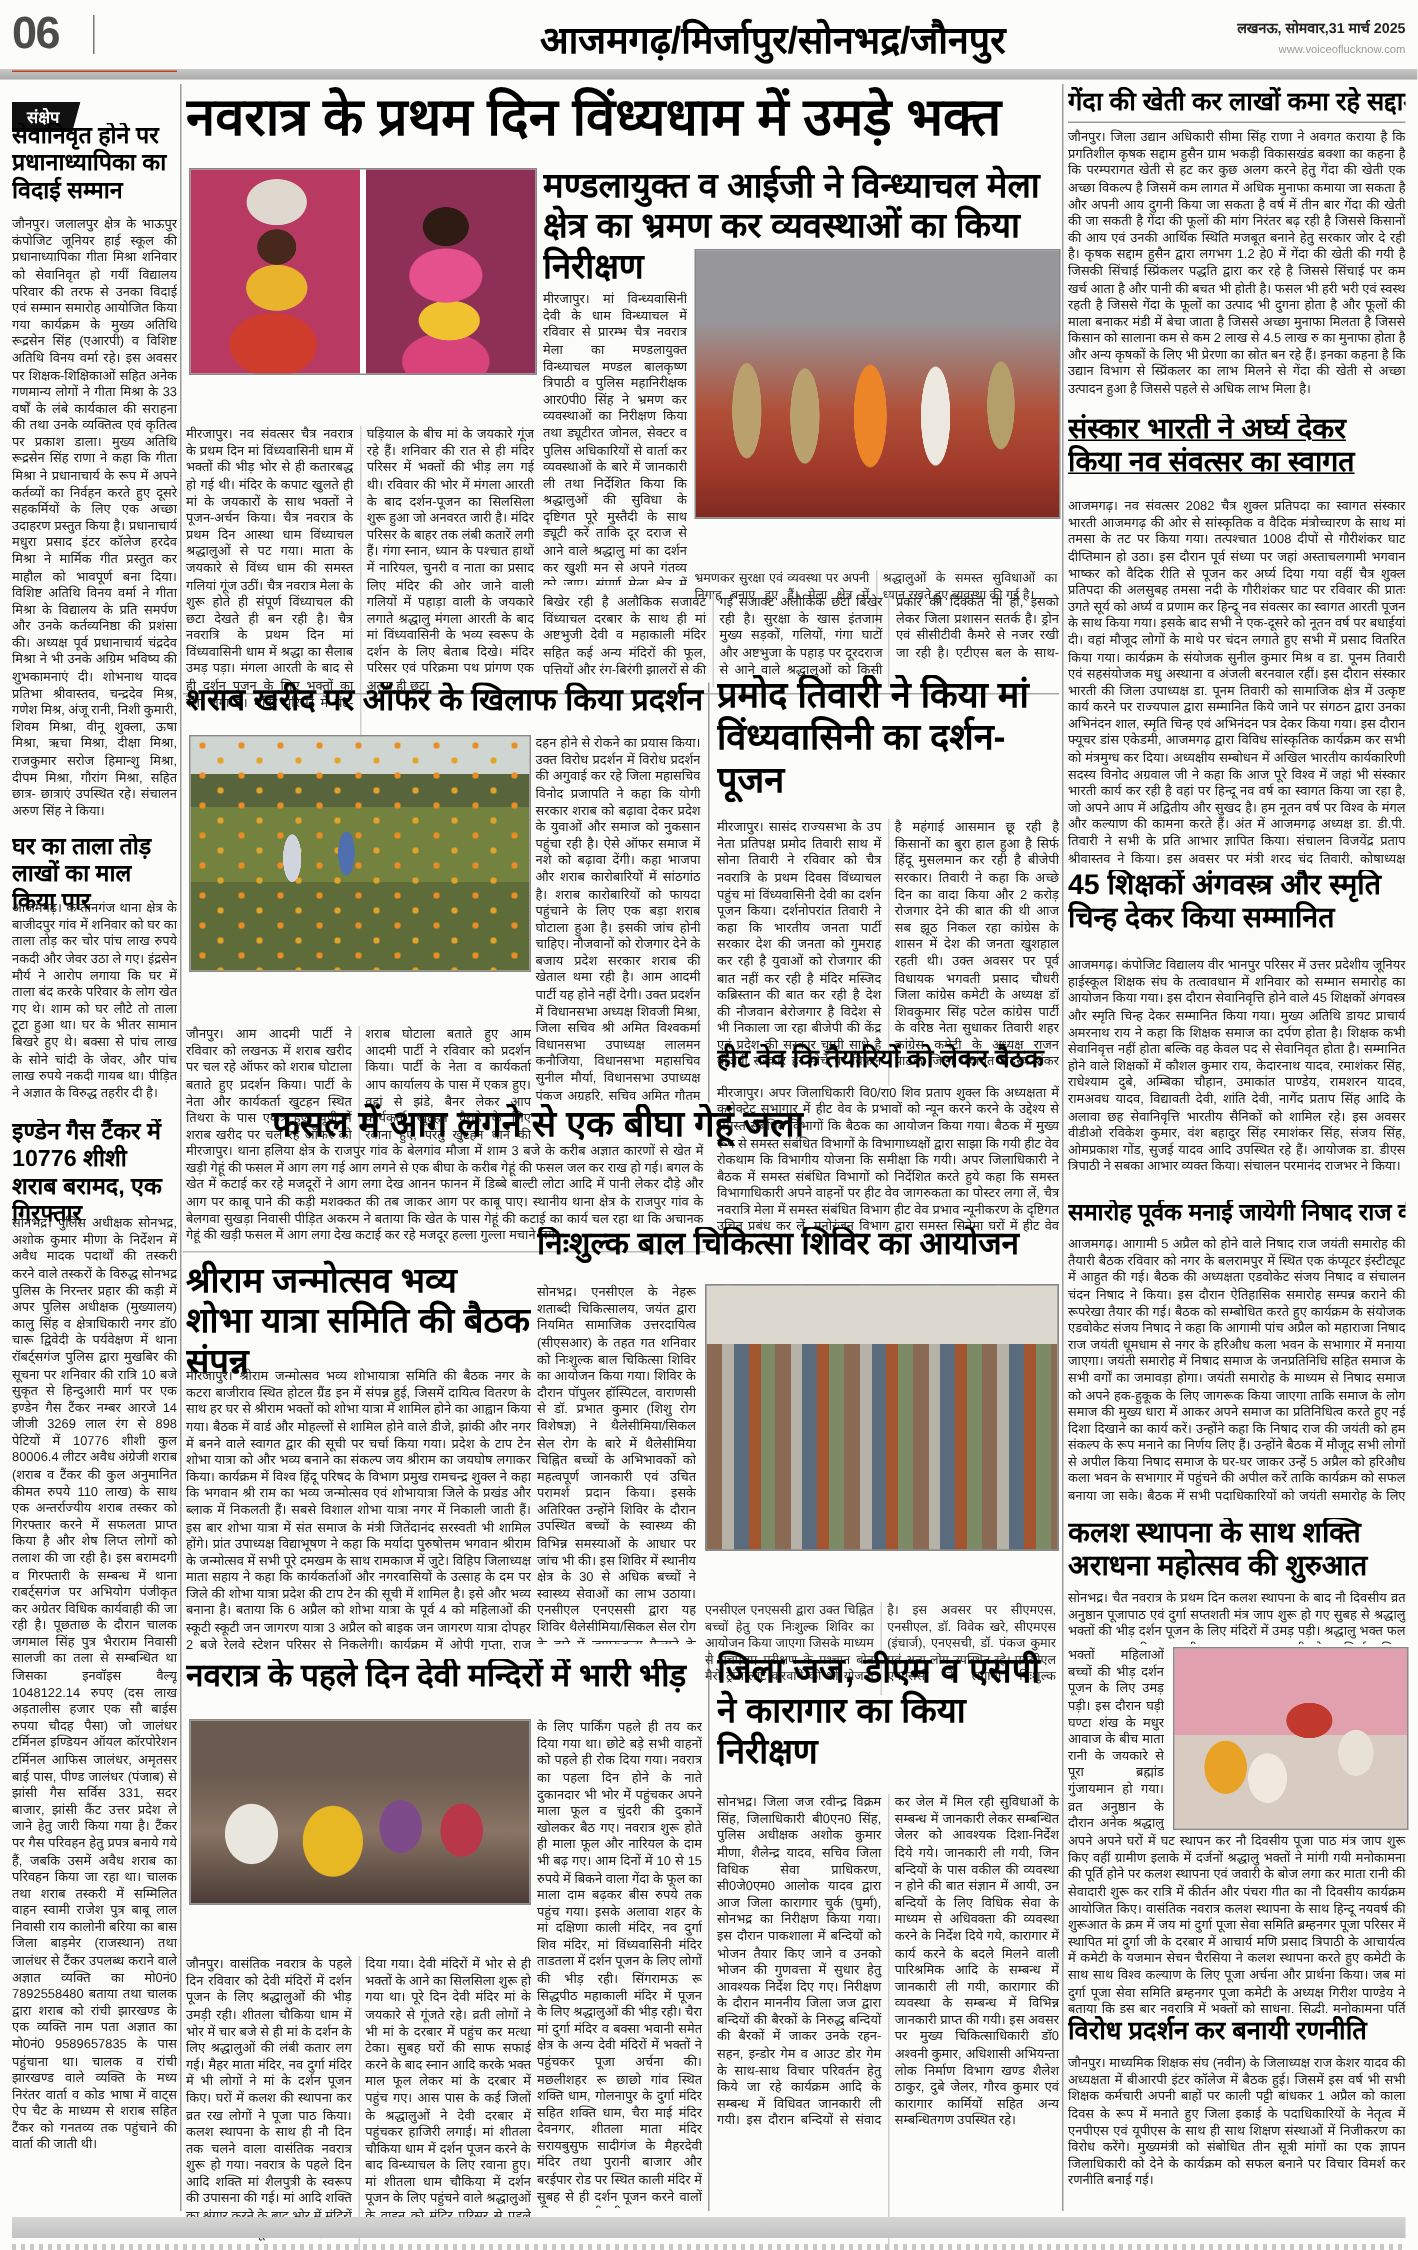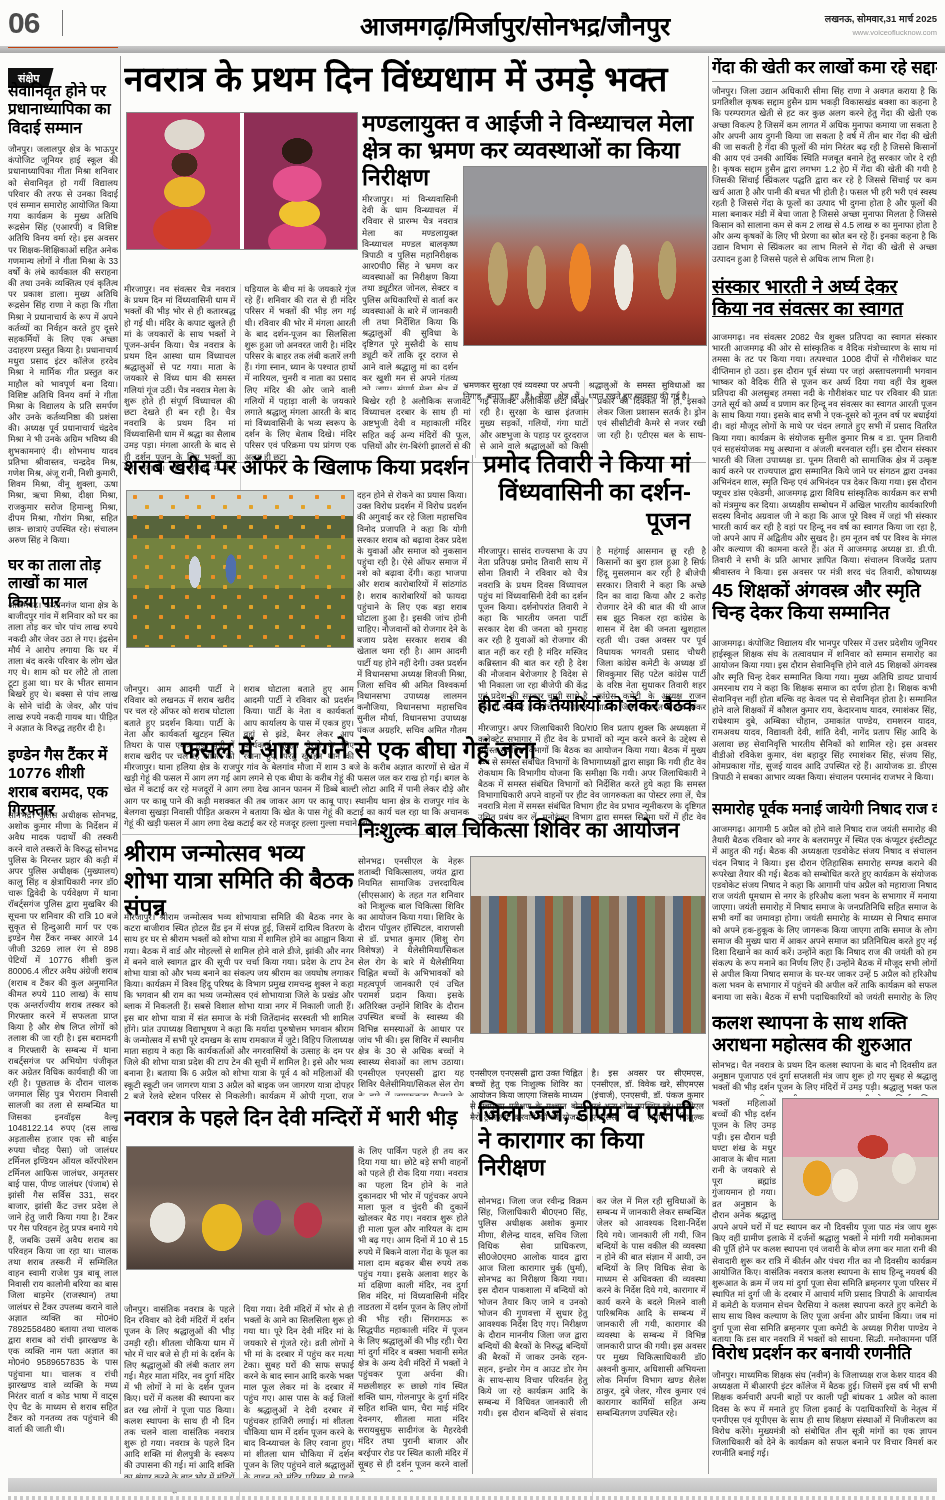--- a/index.html
+++ b/index.html
@@ -100,21 +100,21 @@
 <div class="ph ph-officials" style="left:463px;top:166px;width:242px;height:178px;"></div>
 <div class="abs cap bt2" style="left:463px;top:348px;width:242px;height:42px;">भ्रमणकर सुरक्षा एवं व्यवस्था पर अपनी निगाह बनाए हुए हैं। मेला क्षेत्र में श्रद्धालुओं के समस्त सुविधाओं का ध्यान रखते हुए व्यवस्था की गई है।</div>
 <div class="abs bt bt3" style="left:362px;top:396px;width:344px;height:62px;">बिखेर रही है अलौकिक सजावट विंध्याचल दरबार के साथ ही मां अष्टभुजी देवी व महाकाली मंदिर सहित कई अन्य मंदिरों की फूल, पत्तियों और रंग-बिरंगी झालरों से की गई सजावट अलौकिक छटा बिखेर रही है। सुरक्षा के खास इंतजाम मुख्य सड़कों, गलियों, गंगा घाटों और अष्टभुजा के पहाड़ पर दूरदराज से आने वाले श्रद्धालुओं को किसी प्रकार की दिक्कत ना हो, इसको लेकर जिला प्रशासन सतर्क है। ड्रोन एवं सीसीटीवी कैमरे से नजर रखी जा रही है। एटीएस बल के साथ-साथ पुलिस के जवान सुरक्षा में तैनात हैं।</div>
 <div class="hrule" style="left:122px;top:462px;width:584px;background:#aaa;"></div>
 
 <div class="abs hd" style="left:124px;top:455px;width:348px;font-size:20.5px;white-space:nowrap;">शराब खरीद पर ऑफर के खिलाफ किया प्रदर्शन</div>
 <div class="ph ph-field" style="left:126px;top:490px;width:226px;height:156px;"></div>
 <div class="abs bt bt2" style="left:124px;top:652px;width:230px;height:82px;">जौनपुर। आम आदमी पार्टी ने रविवार को लखनऊ में शराब खरीद पर चल रहे ऑफर को शराब घोटाला बताते हुए प्रदर्शन किया। पार्टी के नेता और कार्यकर्ता खुटहन स्थित तिथरा के पास एकत्र हुए। यूपी में शराब खरीद पर चल रहे ऑफर को शराब घोटाला बताते हुए आम आदमी पार्टी ने रविवार को प्रदर्शन किया। पार्टी के नेता व कार्यकर्ता आप कार्यालय के पास में एकत्र हुए। वहां से झंडे, बैनर लेकर आप कार्यकर्ता खुटहन चैराहे के लिए रवाना हुए, परंतु खुटहन थाने की पुलिस बीच रास्ते पर ही विरोध प्रदर्शन का दमन करने में जुट गई। और थाना प्रभारी खुटहन ने शराब के विरोध प्रदर्शन का राज्यपाल को प्रेषित ज्ञापन खुद लेकर विरोध प्रदर्शन को आगे नहीं बढ़ने दिया। आप कार्यकर्ताओं ने उत्तर प्रदेश सरकार के खिलाफ नारेबाजी की। तिथरा स्थित आम आदमी पार्टी कार्यालय से भारी संख्या में शराब के विरोध में पैदल आप कार्यकर्ताओं ने मार्च निकालते हुए खुटहन से पहले ही पहुंची थी तभी खुटहन थाना की फोर्स ने चैतरफा घेराव करते हुए पुलिस</div>
 <div class="abs bt" style="left:357px;top:490px;width:110px;height:244px;">दहन होने से रोकने का प्रयास किया। उक्त विरोध प्रदर्शन में विरोध प्रदर्शन की अगुवाई कर रहे जिला महासचिव विनोद प्रजापति ने कहा कि योगी सरकार शराब को बढ़ावा देकर प्रदेश के युवाओं और समाज को नुकसान पहुंचा रही है। ऐसे ऑफर समाज में नशे को बढ़ावा देंगी। कहा भाजपा और शराब कारोबारियों में सांठगांठ है। शराब कारोबारियों को फायदा पहुंचाने के लिए एक बड़ा शराब घोटाला हुआ है। इसकी जांच होनी चाहिए। नौजवानों को रोजगार देने के बजाय प्रदेश सरकार शराब की खेताल थमा रही है। आम आदमी पार्टी यह होने नहीं देगी। उक्त प्रदर्शन में विधानसभा अध्यक्ष शिवजी मिश्रा, जिला सचिव श्री अमित विश्वकर्मा विधानसभा उपाध्यक्ष लालमन कनौजिया, विधानसभा महासचिव सुनील मौर्या, विधानसभा उपाध्यक्ष पंकज अग्रहरि, सचिव अमित गौतम कोषाध्यक्ष शशि रजक, श्रीरामप्रताप यादव, उषा प्रजापति, रेशमा गौतम, सहित तमाम कार्यकर्ता उपस्थित रहे।</div>
 
-<div class="abs hd" style="left:463px;top:450px;width:228px;font-size:24px;text-align:right;">प्रमोद तिवारी ने किया मां विंध्यवासिनी का दर्शन-पूजन</div>
+<div class="abs hd" style="left:478px;top:450px;width:228px;font-size:24px;">प्रमोद तिवारी ने किया मां विंध्यवासिनी का दर्शन-पूजन</div>
 <div class="abs bt bt2" style="left:478px;top:514px;width:228px;height:178px;">मीरजापुर। सासंद राज्यसभा के उप नेता प्रतिपक्ष प्रमोद तिवारी साथ में सोना तिवारी ने रविवार को चैत्र नवरात्रि के प्रथम दिवस विंध्याचल पहुंच मां विंध्यवासिनी देवी का दर्शन पूजन किया। दर्शनोपरांत तिवारी ने कहा कि भारतीय जनता पार्टी सरकार देश की जनता को गुमराह कर रही है युवाओं को रोजगार की बात नहीं कर रही है मंदिर मस्जिद कब्रिस्तान की बात कर रही है देश की नौजवान बेरोजगार है विदेश से भी निकाला जा रहा बीजेपी की केंद्र एवं प्रदेश की सरकार चुप्पी साधे है बीजेपी सरकार हर मोर्चे पर विफल है महंगाई आसमान छू रही है किसानों का बुरा हाल हुआ है सिर्फ हिंदू मुसलमान कर रही है बीजेपी सरकार। तिवारी ने कहा कि अच्छे दिन का वादा किया और 2 करोड़ रोजगार देने की बात की थी आज सब झूठ निकल रहा कांग्रेस के शासन में देश की जनता खुशहाल रहती थी। उक्त अवसर पर पूर्व विधायक भगवती प्रसाद चौधरी जिला कांग्रेस कमेटी के अध्यक्ष डॉ शिवकुमार सिंह पटेल कांग्रेस पार्टी के वरिष्ठ नेता सुधाकर तिवारी शहर कांग्रेस कमेटी के अध्यक्ष राजन पाठक जिला पंचायत सदस्य शंकर चौबे पूर्व चेयरमैन दीपचंद जैन उत्तर प्रदेश कांग्रेस कमेटी के सदस्य मोंढिवा प्रभारी छोटे खान राजधर दुबे गुलाबचंद चंडे रमेश प्रजापति फग्गू हरिकेश तिवारी मुकुंद तिवारी किशोर संजय तिवारी सहित अनेक इंका नेता उपस्थित रहे।</div>
 
 <div class="abs hd" style="left:478px;top:696px;width:228px;font-size:17px;white-space:nowrap;">हीट वेव कि तैयारियों को लेकर बैठक</div>
 <div class="abs bt" style="left:478px;top:723px;width:228px;height:100px;">मीरजापुर। अपर जिलाधिकारी वि0/रा0 शिव प्रताप शुक्ल कि अध्यक्षता में कलेक्ट्रेट सभागार में हीट वेव के प्रभावों को न्यून करने करने के उद्देश्य से समस्त संबंधित विभागों कि बैठक का आयोजन किया गया। बैठक में मुख्य रूप से समस्त संबंधित विभागों के विभागाध्यक्षों द्वारा साझा कि गयी हीट वेव रोकथाम कि विभागीय योजना कि समीक्षा कि गयी। अपर जिलाधिकारी ने बैठक में समस्त संबंधित विभागों को निर्देशित करते हुये कहा कि समस्त विभागाधिकारी अपने वाहनों पर हीट वेव जागरुकता का पोस्टर लगा लें, चैत्र नवरात्रि मेला में समस्त संबंधित विभाग हीट वेव प्रभाव न्यूनीकरण के दृष्टिगत उचित प्रबंध कर लें, मनोरंजन विभाग द्वारा समस्त सिनेमा घरों में हीट वेव जागरुकता वीडियो का प्रसारण करवाया जाये।</div>
 
 <div class="abs hd" style="left:132px;top:736px;width:404px;font-size:24px;white-space:nowrap;text-align:right;">फसल में आग लगने से एक बीघा गेहूं जला</div>
 <div class="abs bt" style="left:124px;top:762px;width:345px;height:70px;">मीरजापुर। थाना हलिया क्षेत्र के राजपुर गांव के बेलगांव मौजा में शाम 3 बजे के करीब अज्ञात कारणों से खेत में खड़ी गेहूं की फसल में आग लग गई आग लगने से एक बीघा के करीब गेहूं की फसल जल कर राख हो गई। बगल के खेत में कटाई कर रहे मजदूरों ने आग लगा देख आनन फानन में डिब्बे बाल्टी लोटा आदि में पानी लेकर दौड़े और आग पर काबू पाने की कड़ी मशक्कत की तब जाकर आग पर काबू पाए। स्थानीय थाना क्षेत्र के राजपुर गांव के बेलगवा सुखड़ा निवासी पीड़ित अकरम ने बताया कि खेत के पास गेहूं की कटाई का कार्य चल रहा था कि अचानक गेहूं की खड़ी फसल में आग लगा देख कटाई कर रहे मजदूर हल्ला गुल्ला मचाने लगे।</div>
 <div class="hrule" style="left:122px;top:834px;width:348px;background:#bbb;"></div>
 
 <div class="abs hd" style="left:124px;top:840px;width:230px;font-size:23px;">श्रीराम जन्मोत्सव भव्य शोभा यात्रा समिति की बैठक संपन्न</div>

